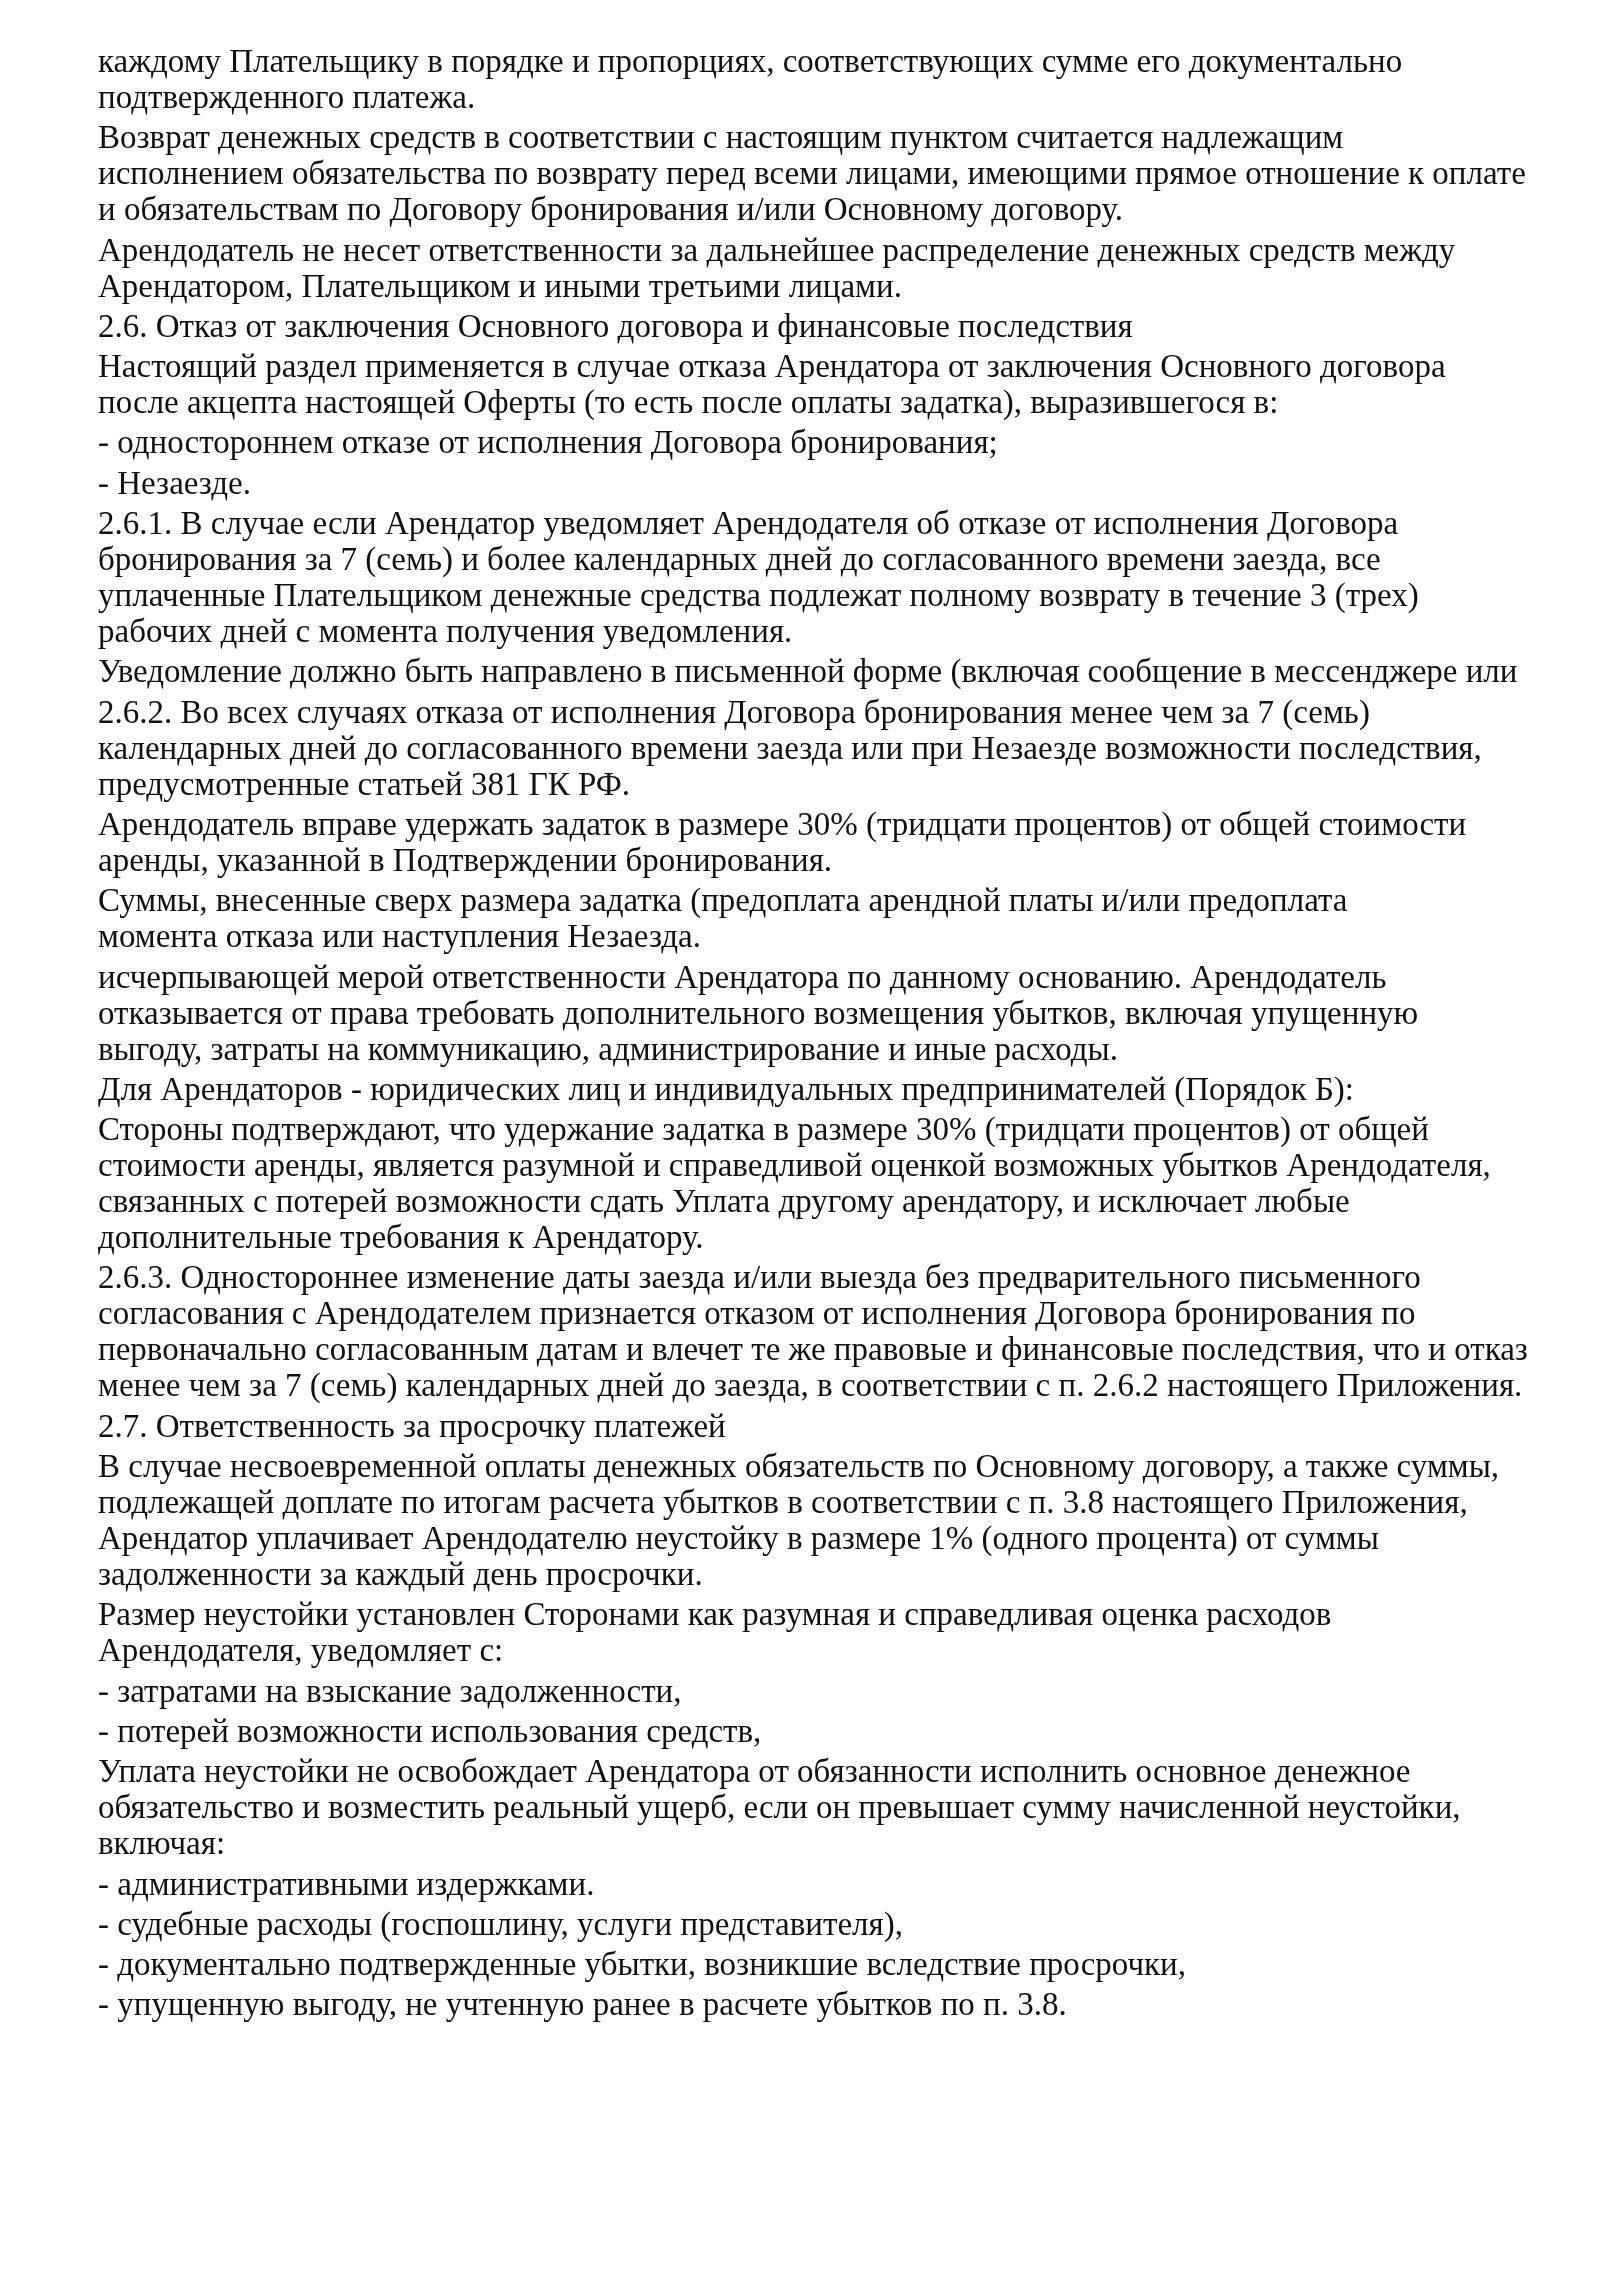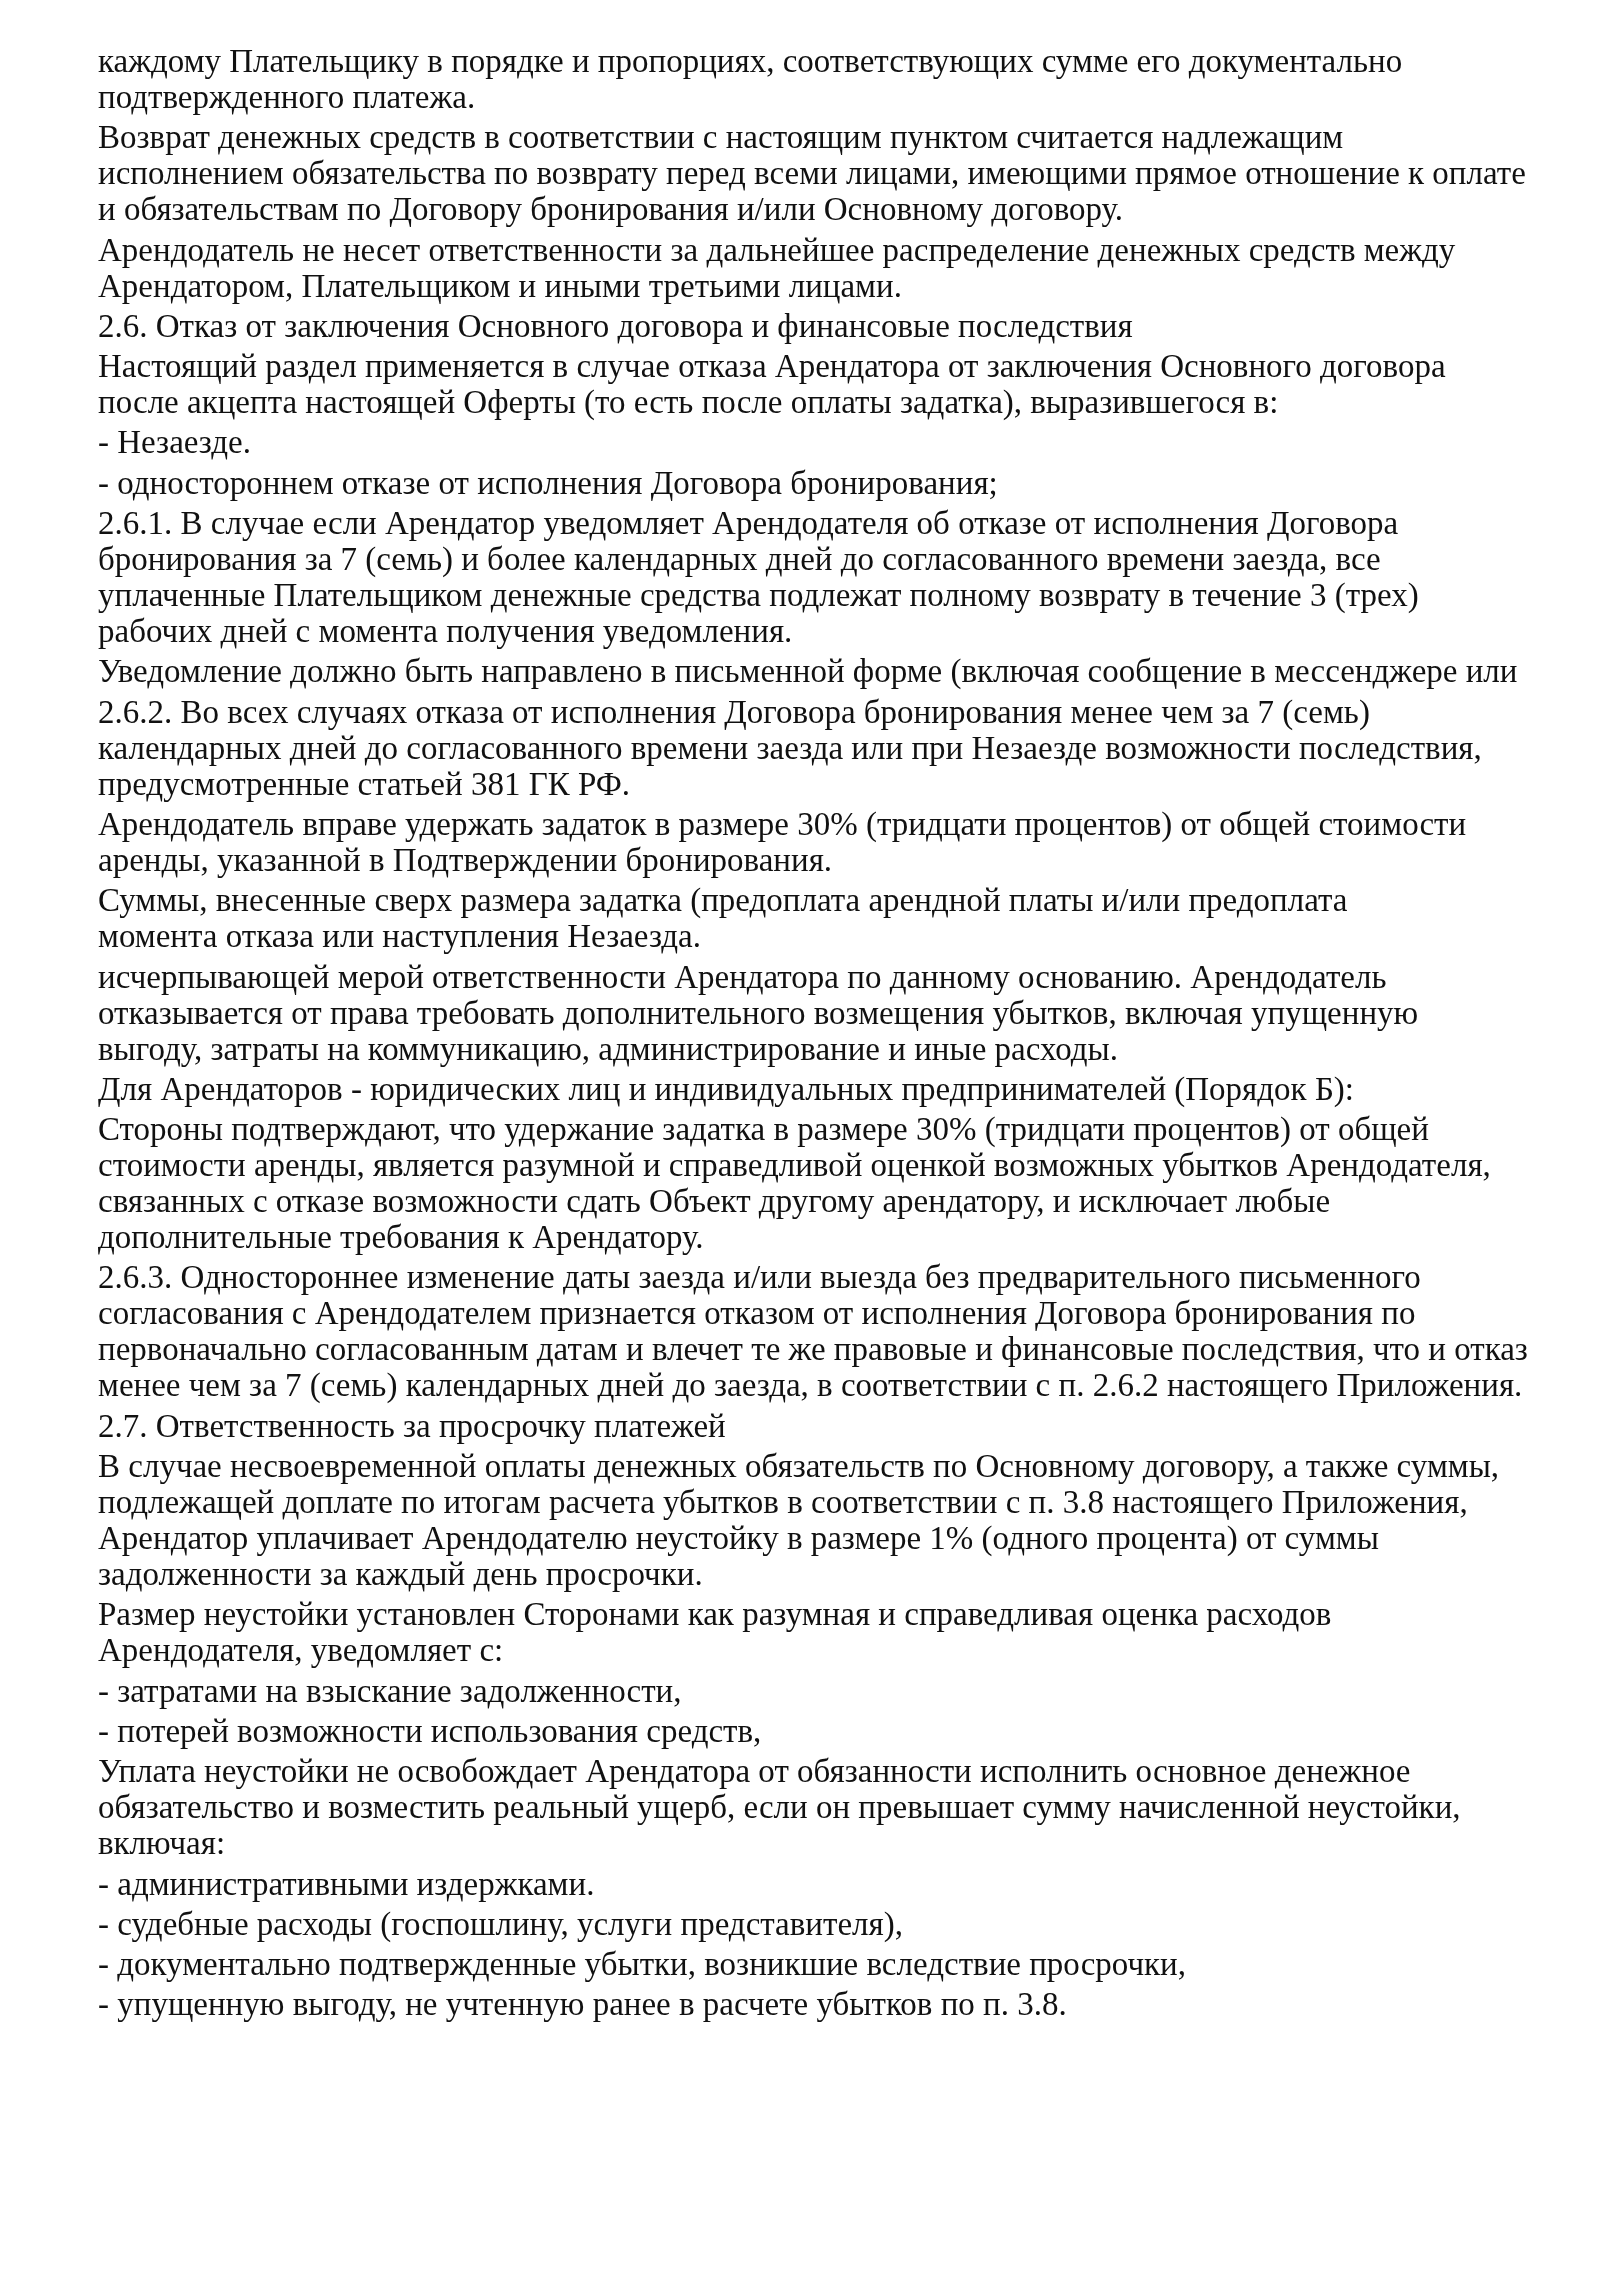--- a/index.html
+++ b/index.html
@@ -35,24 +35,24 @@
     <span class="line">Арендатором, Плательщиком и иными третьими лицами.</span>
   </div>
   <div class="para">
     <span class="line">2.6. Отказ от заключения Основного договора и финансовые последствия</span>
   </div>
   <div class="para">
     <span class="line">Настоящий раздел применяется в случае отказа Арендатора от заключения Основного договора</span>
     <span class="line">после акцепта настоящей Оферты (то есть после оплаты задатка), выразившегося в:</span>
   </div>
   <div class="para">
-    <span class="line">- Незаезде.</span>
+    <span class="line">- одностороннем отказе от исполнения Договора бронирования;</span>
   </div>
   <div class="para">
-    <span class="line">- одностороннем отказе от исполнения Договора бронирования;</span>
+    <span class="line">- Незаезде.</span>
   </div>
   <div class="para">
     <span class="line">2.6.1. В случае если Арендатор уведомляет Арендодателя об отказе от исполнения Договора</span>
     <span class="line">бронирования за 7 (семь) и более календарных дней до согласованного времени заезда, все</span>
     <span class="line">уплаченные Плательщиком денежные средства подлежат полному возврату в течение 3 (трех)</span>
     <span class="line">рабочих дней с момента получения уведомления.</span>
   </div>
   <div class="para">
     <span class="line">Уведомление должно быть направлено в письменной форме (включая сообщение в мессенджере или</span>
   </div>
@@ -73,21 +73,21 @@
     <span class="line">исчерпывающей мерой ответственности Арендатора по данному основанию. Арендодатель</span>
     <span class="line">отказывается от права требовать дополнительного возмещения убытков, включая упущенную</span>
     <span class="line">выгоду, затраты на коммуникацию, администрирование и иные расходы.</span>
   </div>
   <div class="para">
     <span class="line">Для Арендаторов - юридических лиц и индивидуальных предпринимателей (Порядок Б):</span>
   </div>
   <div class="para">
     <span class="line">Стороны подтверждают, что удержание задатка в размере 30% (тридцати процентов) от общей</span>
     <span class="line">стоимости аренды, является разумной и справедливой оценкой возможных убытков Арендодателя,</span>
-    <span class="line">связанных с отказе возможности сдать Объект другому арендатору, и исключает любые</span>
+    <span class="line">связанных с потерей возможности сдать Уплата другому арендатору, и исключает любые</span>
     <span class="line">дополнительные требования к Арендатору.</span>
   </div>
   <div class="para">
     <span class="line">2.6.3. Одностороннее изменение даты заезда и/или выезда без предварительного письменного</span>
     <span class="line">согласования с Арендодателем признается отказом от исполнения Договора бронирования по</span>
     <span class="line">первоначально согласованным датам и влечет те же правовые и финансовые последствия, что и отказ</span>
     <span class="line">менее чем за 7 (семь) календарных дней до заезда, в соответствии с п. 2.6.2 настоящего Приложения.</span>
   </div>
   <div class="para">
     <span class="line">2.7. Ответственность за просрочку платежей</span>

